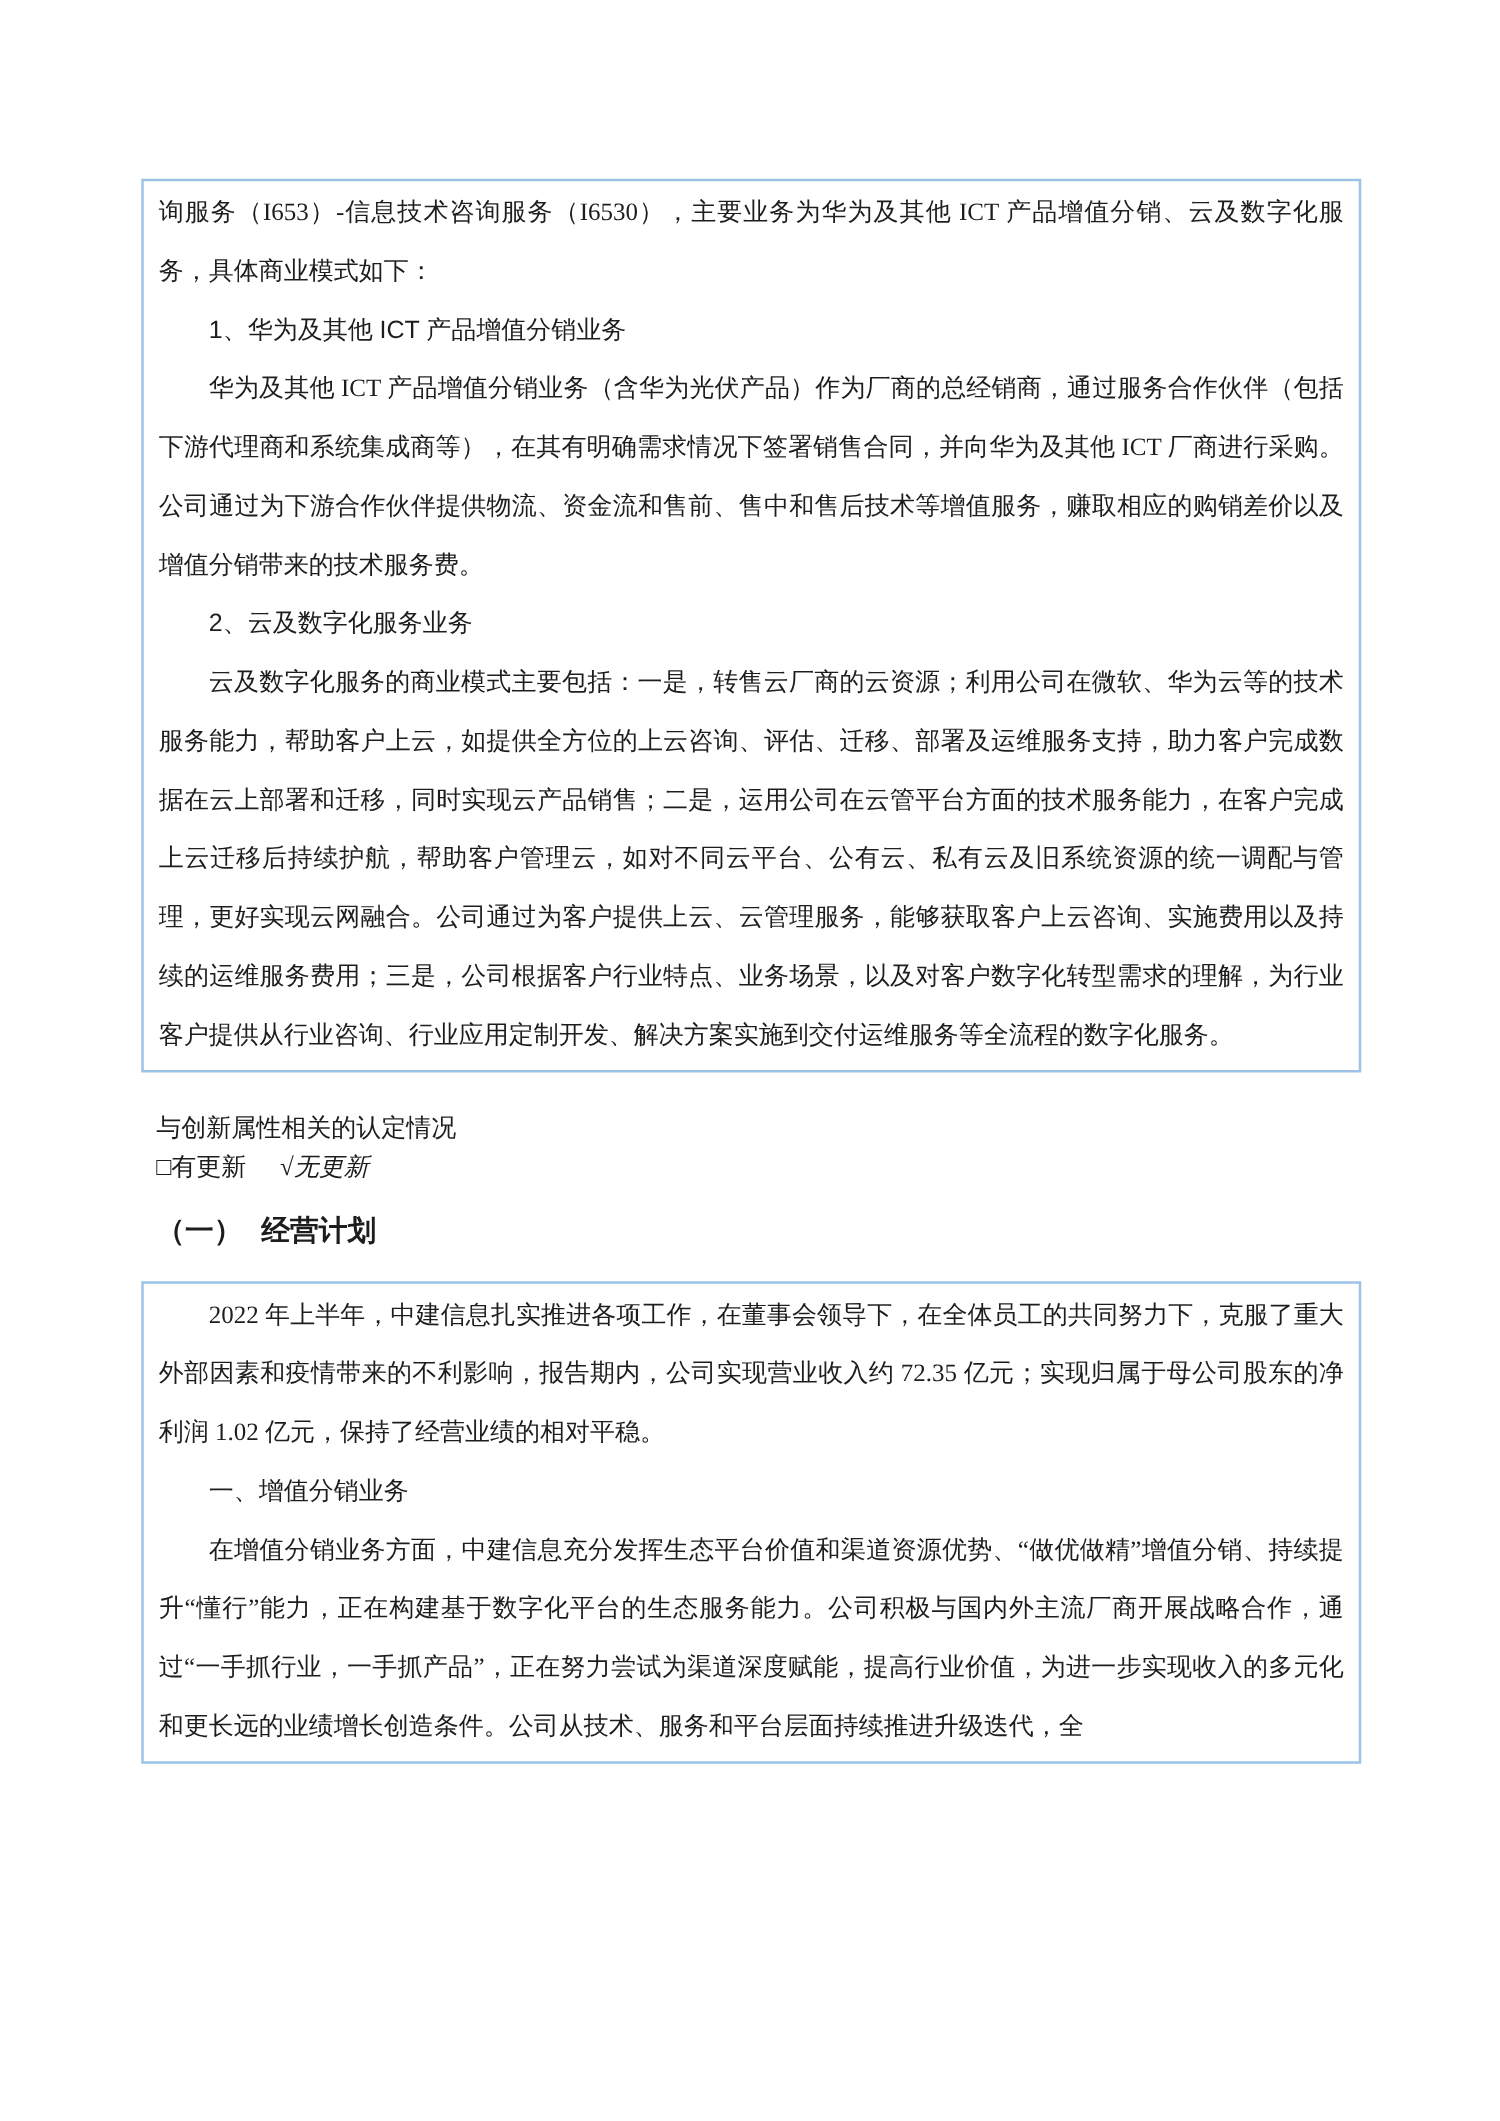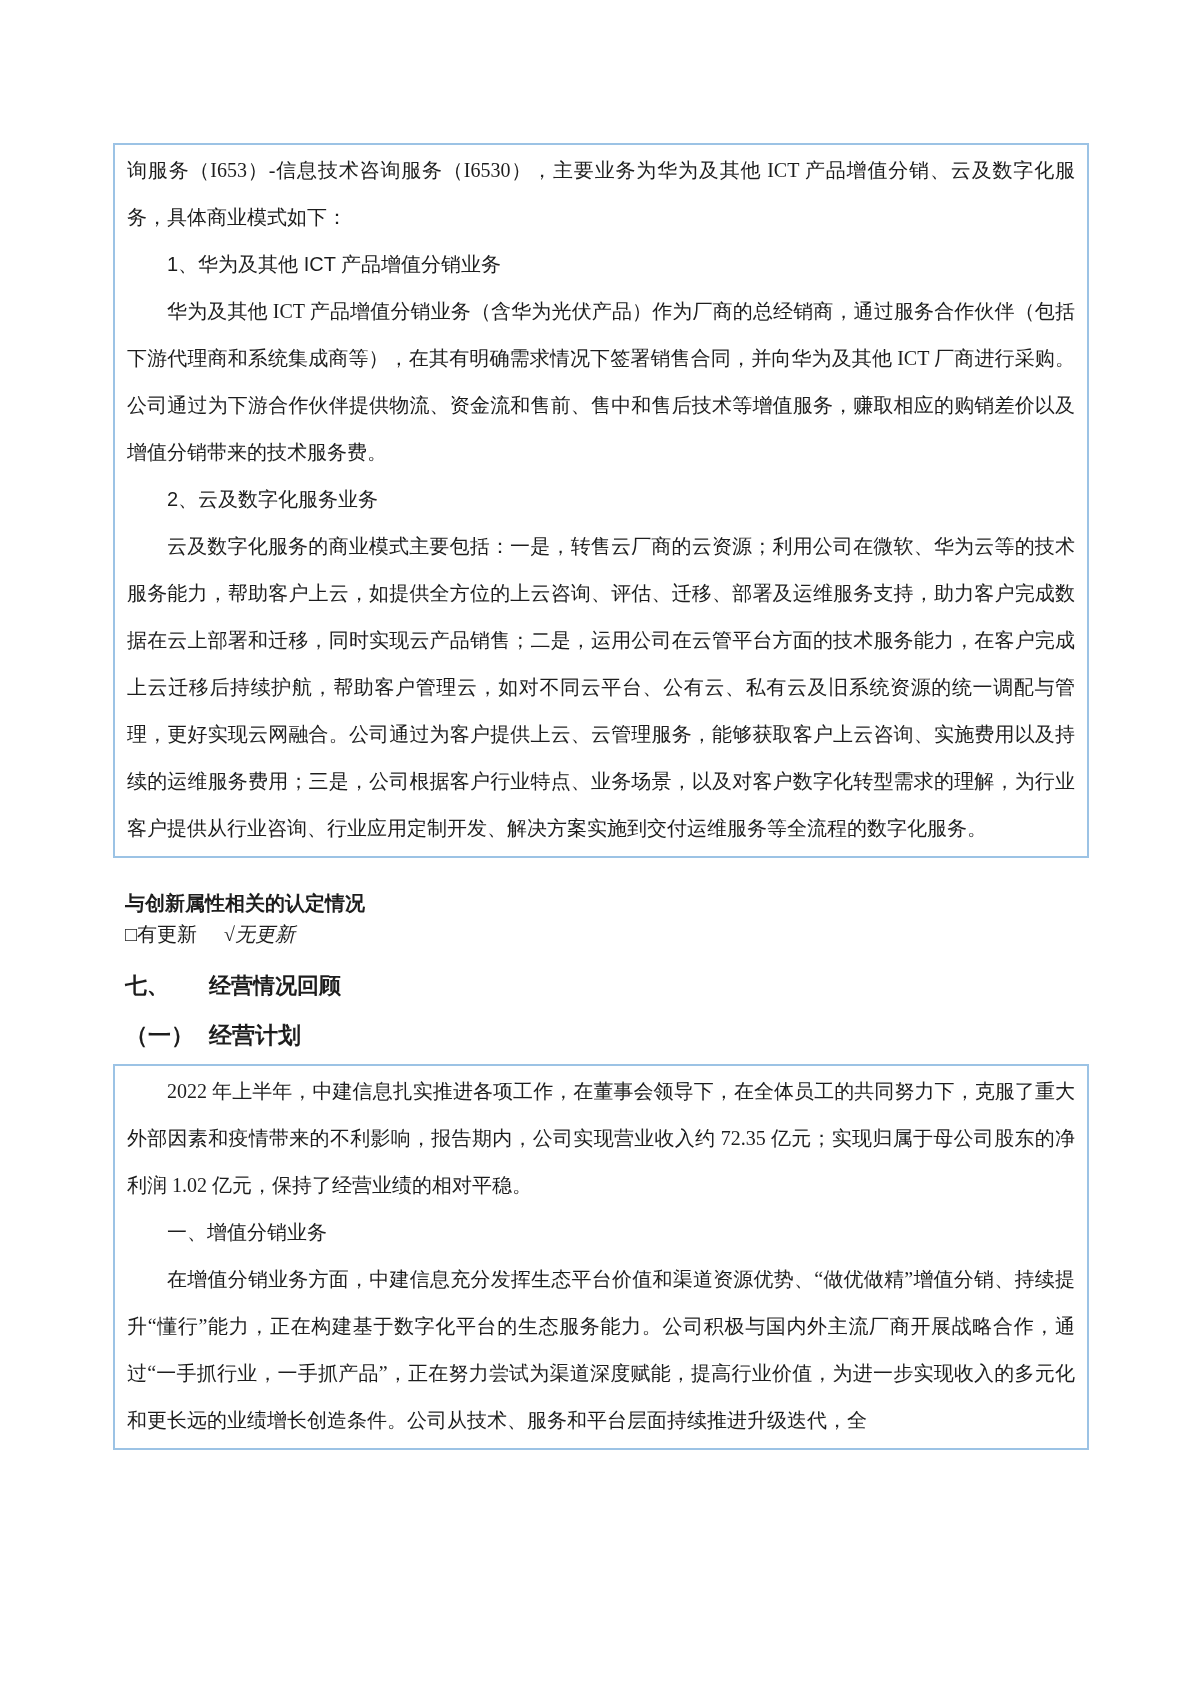--- a/index.html
+++ b/index.html
@@ -37,42 +37,42 @@
   .subhead {
     font-family: "Liberation Sans", "DejaVu Sans", sans-serif;
     font-weight: normal;
     font-size: 20px;
     line-height: 47px;
     text-indent: 2em;
   }
   .innov { margin-top: 29px; margin-left: 12px; }
   .innov-title {
     font-family: "Liberation Sans", "DejaVu Sans", sans-serif;
-    font-weight: bold;
+    font-weight: normal;
     font-size: 20px;
     line-height: 32px;
   }
   .innov-line { font-size: 20px; line-height: 31px; }
   .opt-gap { margin-left: 1.1em; font-style: italic; }
   .sec-h1 {
     margin-top: 21px; margin-left: 12px;
     font-family: "Liberation Sans", "DejaVu Sans", sans-serif;
     font-weight: bold;
     font-size: 22px;
     line-height: 30px;
   }
   .sec-h2 {
     margin-top: 20px; margin-left: 12px;
     font-family: Liberation Sans, sans-serif;
     font-weight: bold;
     font-size: 23px;
     line-height: 28px;
   }
   .sec-num { display: inline-block; min-width: 84px; }
-  .box2 { margin-top: 15px; }
+  .box2 { margin-top: 27px; }
 </style>
 </head>
 <body>
 
 <div class="page">
   <div class="content">
 
     <div class="box">
       <p class="para">询服务（I653）-信息技术咨询服务（I6530），主要业务为华为及其他 ICT 产品增值分销、云及数字化服务，具体商业模式如下：</p>
       <p class="subhead">1、华为及其他 ICT 产品增值分销业务</p>
@@ -82,23 +82,20 @@
     </div>
 
     <div class="innov">
       <div class="innov-title">与创新属性相关的认定情况</div>
       <div class="innov-line">
         <span>□有更新</span>
         <span class="opt-gap">√无更新</span>
       </div>
     </div>
 
-    <div class="sec-h1">
-      <span class="sec-num">七、</span><span>经营情况回顾</span>
-    </div>
 
     <div class="sec-h2">
       <span class="sec-num">（一）</span><span>经营计划</span>
     </div>
 
     <div class="box box2">
       <p class="para indent">2022 年上半年，中建信息扎实推进各项工作，在董事会领导下，在全体员工的共同努力下，克服了重大外部因素和疫情带来的不利影响，报告期内，公司实现营业收入约 72.35 亿元；实现归属于母公司股东的净利润 1.02 亿元，保持了经营业绩的相对平稳。</p>
       <p class="subhead">一、增值分销业务</p>
       <p class="para indent">在增值分销业务方面，中建信息充分发挥生态平台价值和渠道资源优势、“做优做精”增值分销、持续提升“懂行”能力，正在构建基于数字化平台的生态服务能力。公司积极与国内外主流厂商开展战略合作，通过“一手抓行业，一手抓产品”，正在努力尝试为渠道深度赋能，提高行业价值，为进一步实现收入的多元化和更长远的业绩增长创造条件。公司从技术、服务和平台层面持续推进升级迭代，全</p>
     </div>

